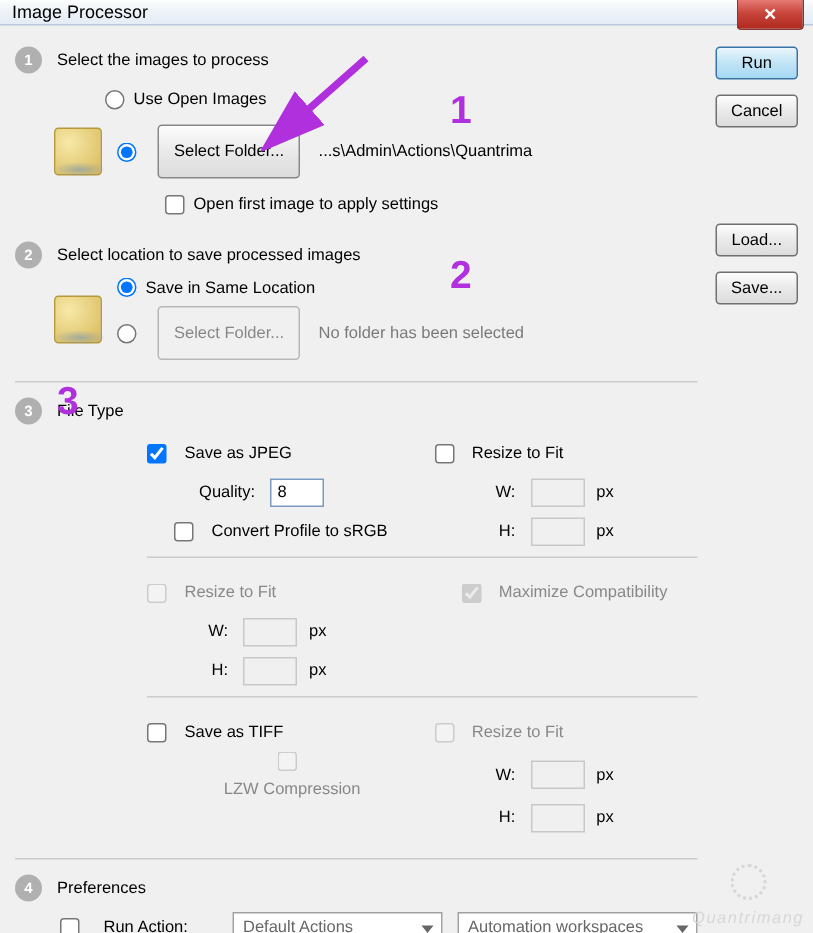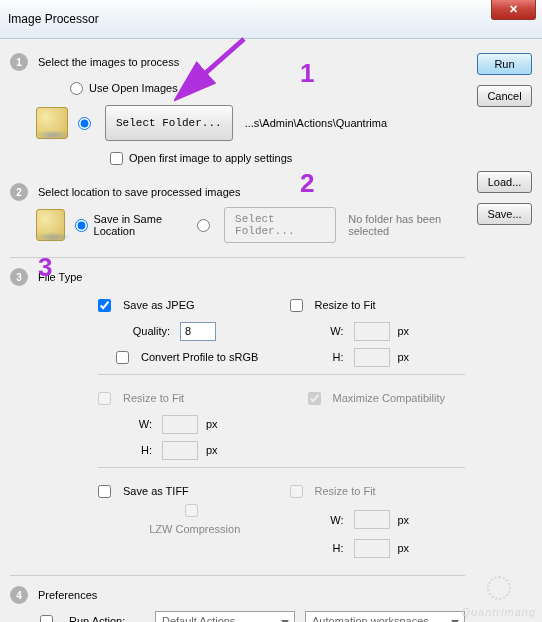--- a/index.html
+++ b/index.html
@@ -1,18 +1,18 @@
 <!DOCTYPE html>
 <html><head>
 <meta charset="utf-8">
 <style>
 * { box-sizing: border-box; margin: 0; padding: 0; font-family: "Segoe UI", Tahoma, sans-serif; font-size: 11px; }
 body { background: #f0f0f0; width: 542px; height: 622px; overflow: hidden; position: relative; }
 
-.titlebar { height: 39px; background: linear-gradient(#fdfefe, #eef3f8 45%, #e4ecf6); border-bottom: 1px solid #b8c7d9; display: flex; align-items: center; padding-left: 8px; position: relative; }
+.titlebar { height: 17px; background: linear-gradient(#fdfefe, #eef3f8 45%, #e4ecf6); border-bottom: 1px solid #b8c7d9; display: flex; align-items: center; padding-left: 8px; position: relative; }
 .titlebar-text { color: #000; font-size: 12px; }
 .close-btn { position: absolute; right: 6px; top: 0; width: 45px; height: 20px; background: linear-gradient(#e67a73, #c8463c 45%, #b1291f); border: 1px solid #8a3530; border-top: none; border-radius: 0 0 3px 3px; display: flex; align-items: center; justify-content: center; color: #fff; font-weight: bold; font-size: 13px; cursor: pointer; }
 
 .content { display: flex; padding: 14px 10px 10px 10px; gap: 12px; }
 .main-col { flex: 1; }
 .side-col { width: 80px; display: flex; flex-direction: column; gap: 10px; }
 
 .btn { height: 22px; border: 1px solid #707070; border-radius: 3px; background: linear-gradient(#fdfdfd, #ebebeb 45%, #dcdcdc); display: flex; align-items: center; justify-content: center; cursor: pointer; font-size: 11px; }
 .btn.primary { border: 1px solid #3874a8; background: linear-gradient(#eaf6fd, #c4e5f6 45%, #a6d9f4); }
 .btn.wide { width: 100%; }
@@ -26,21 +26,21 @@
 .row { display: flex; align-items: center; margin-bottom: 6px; min-height: 22px; }
 .indent { padding-left: 60px; }
 .indent2 { padding-left: 100px; }
 
 .folder-icon { width: 32px; height: 32px; margin-left: 26px; margin-right: 10px; background: radial-gradient(circle at 30% 30%, #f6e9a8, #d9b95a); border-radius: 3px; position: relative; border: 1px solid #b89a3e; }
 .folder-icon::after { content: ''; position: absolute; bottom: -2px; left: -2px; width: 36px; height: 10px; background: radial-gradient(ellipse, rgba(100,140,190,.5), transparent 70%); border-radius: 50%; }
 
 input[type=radio], input[type=checkbox] { margin-right: 6px; vertical-align: middle; }
 label { vertical-align: middle; }
 
-.small-btn { height: 36px; padding: 0 10px; border: 1px solid #888; border-radius: 3px; background: linear-gradient(#fdfdfd, #ebebeb 45%, #dcdcdc); cursor: pointer; font-size: 11px; display: inline-flex; align-items: center; font-family: Liberation Mono, monospace; }
+.small-btn { height: 36px; padding: 0 10px; border: 1px solid #888; border-radius: 3px; background: linear-gradient(#fdfdfd, #ebebeb 45%, #dcdcdc); cursor: pointer; font-size: 11px; display: inline-flex; align-items: center; }
 .small-btn.disabled { color: #888; border-color: #b8b8b8; background: #f0f0f0; cursor: default; }
 
 .path-text { margin-left: 12px; color: #000; }
 .no-folder { margin-left: 12px; color: #7a7a7a; }
 
 .divider { border-top: 1px solid #ccc; margin: 4px 0 10px 0; }
 
 .ft-grid { display: grid; grid-template-columns: 1fr 1fr; column-gap: 16px; padding-left: 88px; }
 .ft-cell { min-height: 26px; display: flex; align-items: center; gap: 6px; }
 .ft-label { min-width: 54px; text-align: right; margin-right: 4px; }
@@ -93,21 +93,21 @@
       </div>
     </div>
 
     <div class="section">
       <div class="section-head">
         <div class="step-badge">2</div>
         <div class="section-title">Select location to save processed images</div>
       </div>
       <div class="row" style="align-items:center;">
         <div class="folder-icon"></div>
-        <div style="display:flex;flex-direction:row;gap:6px;">
+        <div style="display:flex;flex-direction:column;gap:6px;">
           <div style="display:flex;align-items:center;">
             <input type="radio" name="dst" checked="" style="">
             <label>Save in Same Location</label>
           </div>
           <div style="display:flex;align-items:center;">
             <input type="radio" name="dst" style="margin-right: 14px;">
             <div class="small-btn disabled">Select Folder...</div>
             <span class="no-folder">No folder has been selected</span>
           </div>
         </div>

